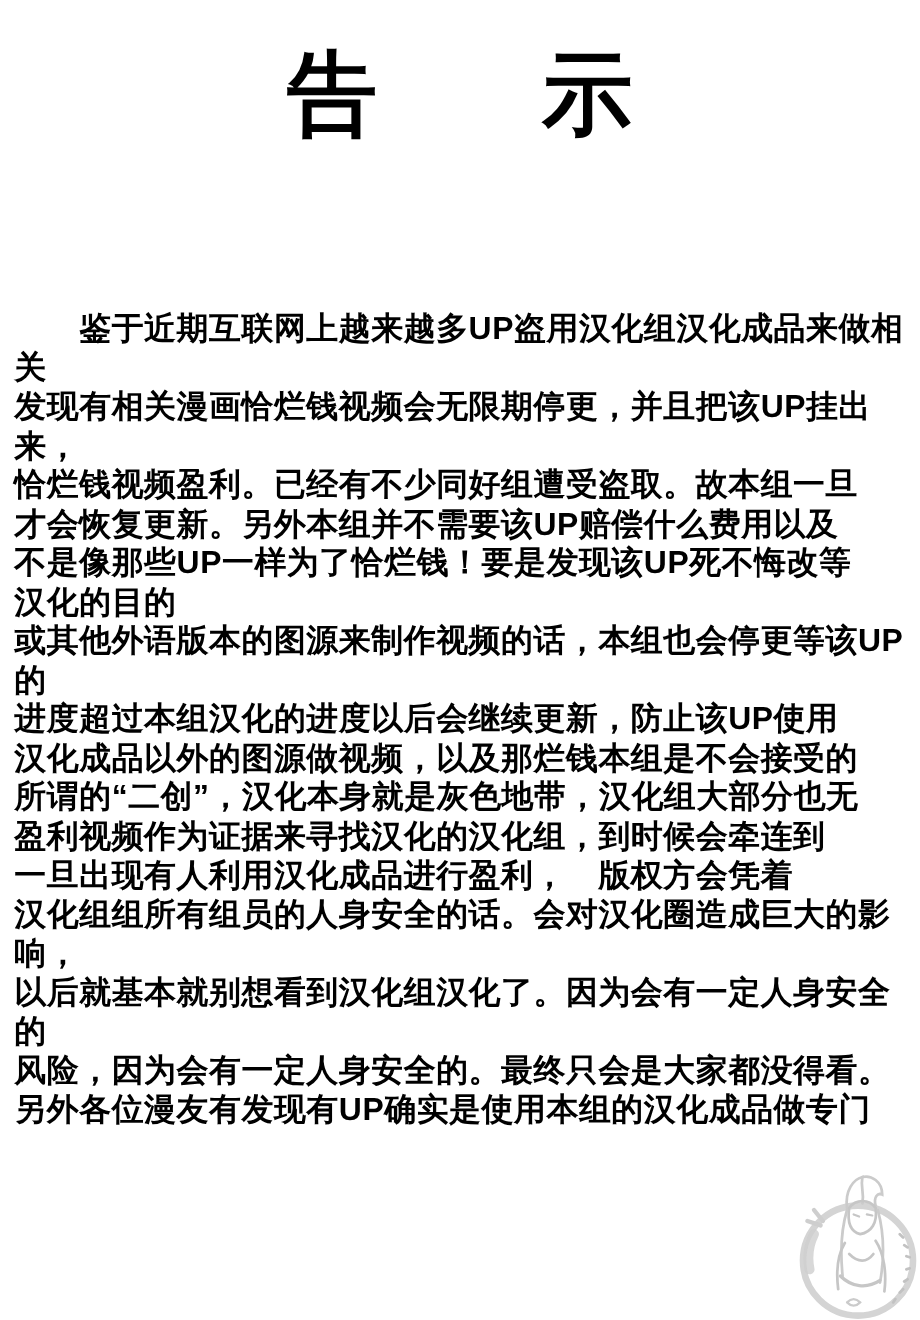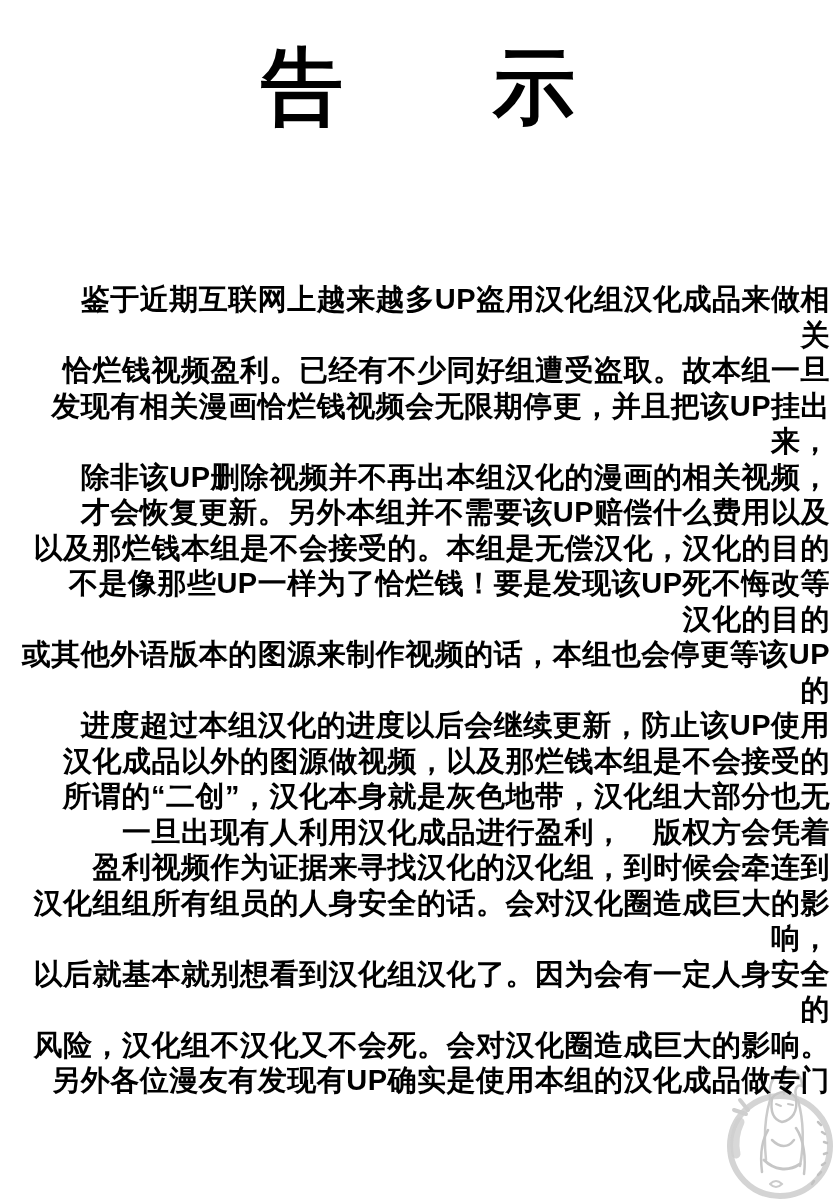--- a/index.html
+++ b/index.html
@@ -36,21 +36,20 @@
     right: 6px;
     color: #000000;
     font-size: 29px;
     font-weight: 600;
     line-height: 35.5px;
     letter-spacing: 0.5px;
     z-index: 2;
   }
   .body-text .line {
     white-space: pre-wrap;
-    text-align: right;
   }
   .watermark {
     position: absolute;
     left: 726px;
     top: 1064px;
     width: 110px;
     height: 136px;
     z-index: 1;
     opacity: 0.85;
   }
@@ -60,36 +59,34 @@
 
 <div class="page">
 
   <div class="title">
     <span>告</span>
     <span>示</span>
   </div>
 
   <div class="body-text">
       <div class="line">　　鉴于近期互联网上越来越多UP盗用汉化组汉化成品来做相关</div>
+      <div class="line">发现有相关漫画恰烂钱视频会无限期停更，并且把该UP挂出来，</div>
       <div class="line">恰烂钱视频盈利。已经有不少同好组遭受盗取。故本组一旦</div>
-      <div class="line">发现有相关漫画恰烂钱视频会无限期停更，并且把该UP挂出来，</div>
-      <div class="line">除非该UP删除视频并不再出本组汉化的漫画的相关视频，</div>
       <div class="line">才会恢复更新。另外本组并不需要该UP赔偿什么费用以及</div>
-      <div class="line">以及那烂钱本组是不会接受的。本组是无偿汉化，汉化的目的</div>
       <div class="line">不是像那些UP一样为了恰烂钱！要是发现该UP死不悔改等</div>
       <div class="line">汉化的目的</div>
       <div class="line">或其他外语版本的图源来制作视频的话，本组也会停更等该UP的</div>
       <div class="line">进度超过本组汉化的进度以后会继续更新，防止该UP使用</div>
       <div class="line">汉化成品以外的图源做视频，以及那烂钱本组是不会接受的</div>
       <div class="line">所谓的“二创”，汉化本身就是灰色地带，汉化组大部分也无</div>
+      <div class="line">盈利视频作为证据来寻找汉化的汉化组，到时候会牵连到</div>
       <div class="line">一旦出现有人利用汉化成品进行盈利，　版权方会凭着</div>
-      <div class="line">盈利视频作为证据来寻找汉化的汉化组，到时候会牵连到</div>
       <div class="line">汉化组组所有组员的人身安全的话。会对汉化圈造成巨大的影响，</div>
       <div class="line">以后就基本就别想看到汉化组汉化了。因为会有一定人身安全的</div>
-      <div class="line">风险，汉化组不汉化又不会死。会对汉化圈造成巨大的影响。</div>
+      <div class="line">风险，因为会有一定人身安全的。最终只会是大家都没得看。</div>
       <div class="line">另外各位漫友有发现有UP确实是使用本组的汉化成品做专门</div>
     </div>
 
   <svg class="watermark" viewBox="0 0 110 136" xmlns="http://www.w3.org/2000/svg">
     <g fill="none" stroke="#c6c6c6" stroke-linecap="round">
 
       <circle cx="54" cy="82" r="50" stroke-width="6" opacity="0.9"></circle>
       <path d="M14 58 A50 50 0 0 0 10 90" stroke-width="9" opacity="0.8"></path>
 
       <path d="M22 46 l-8 -10 M20 50 l-12 -4" stroke-width="4"></path>

